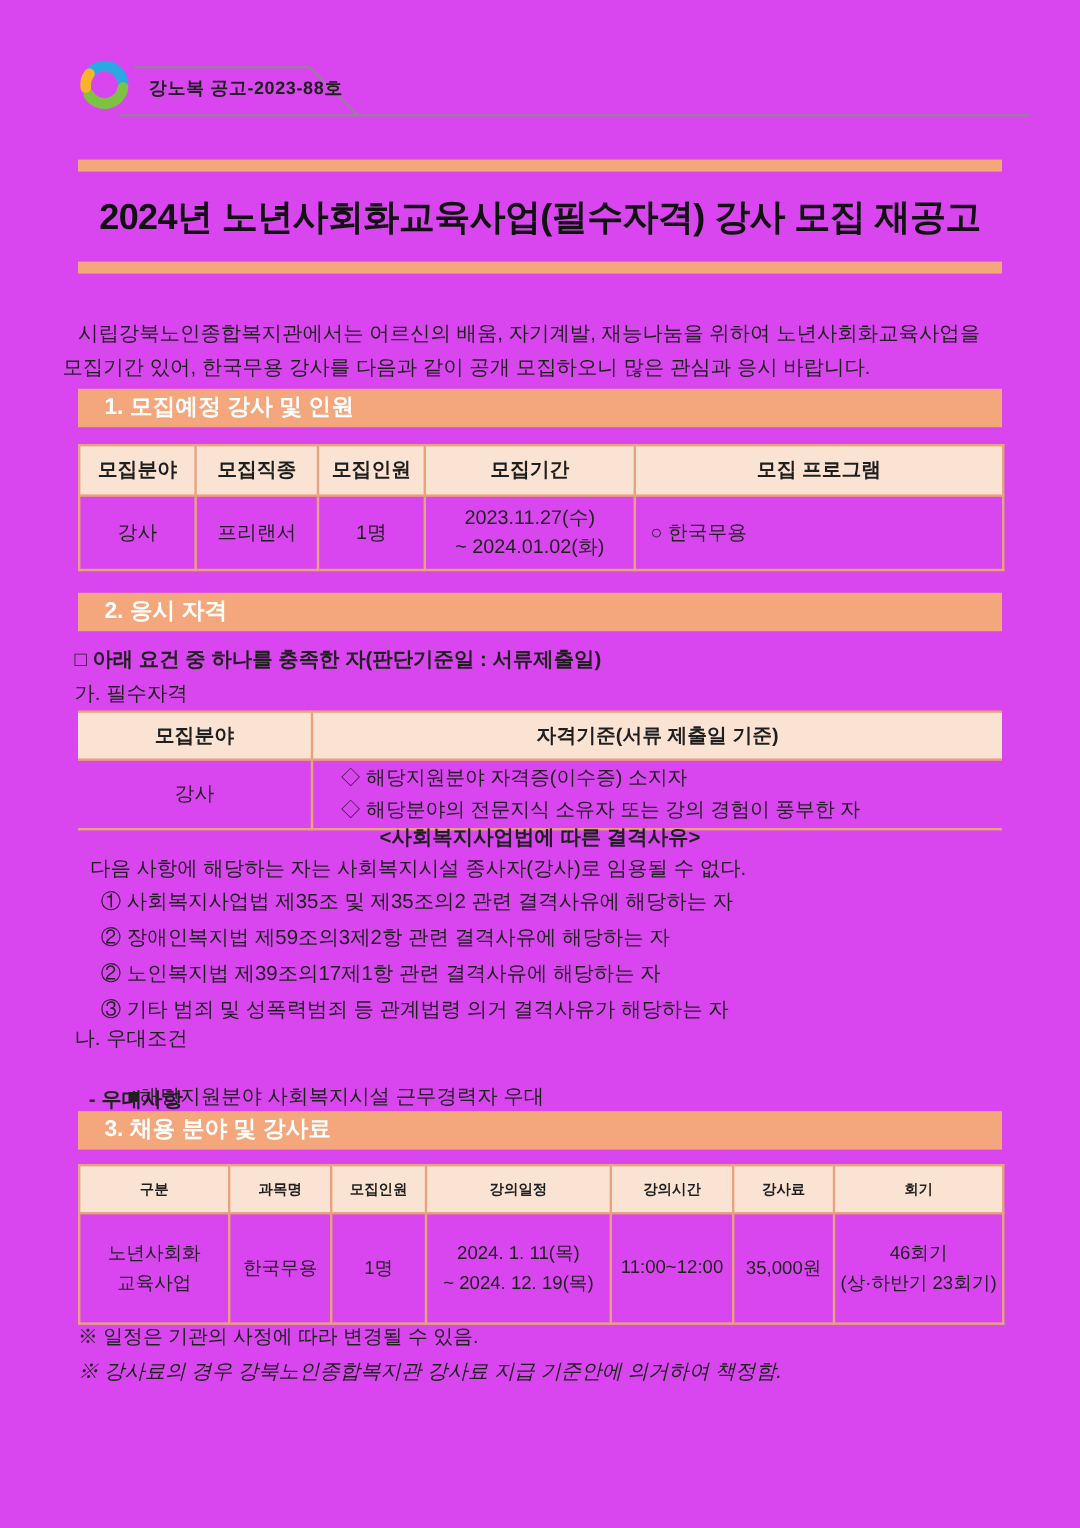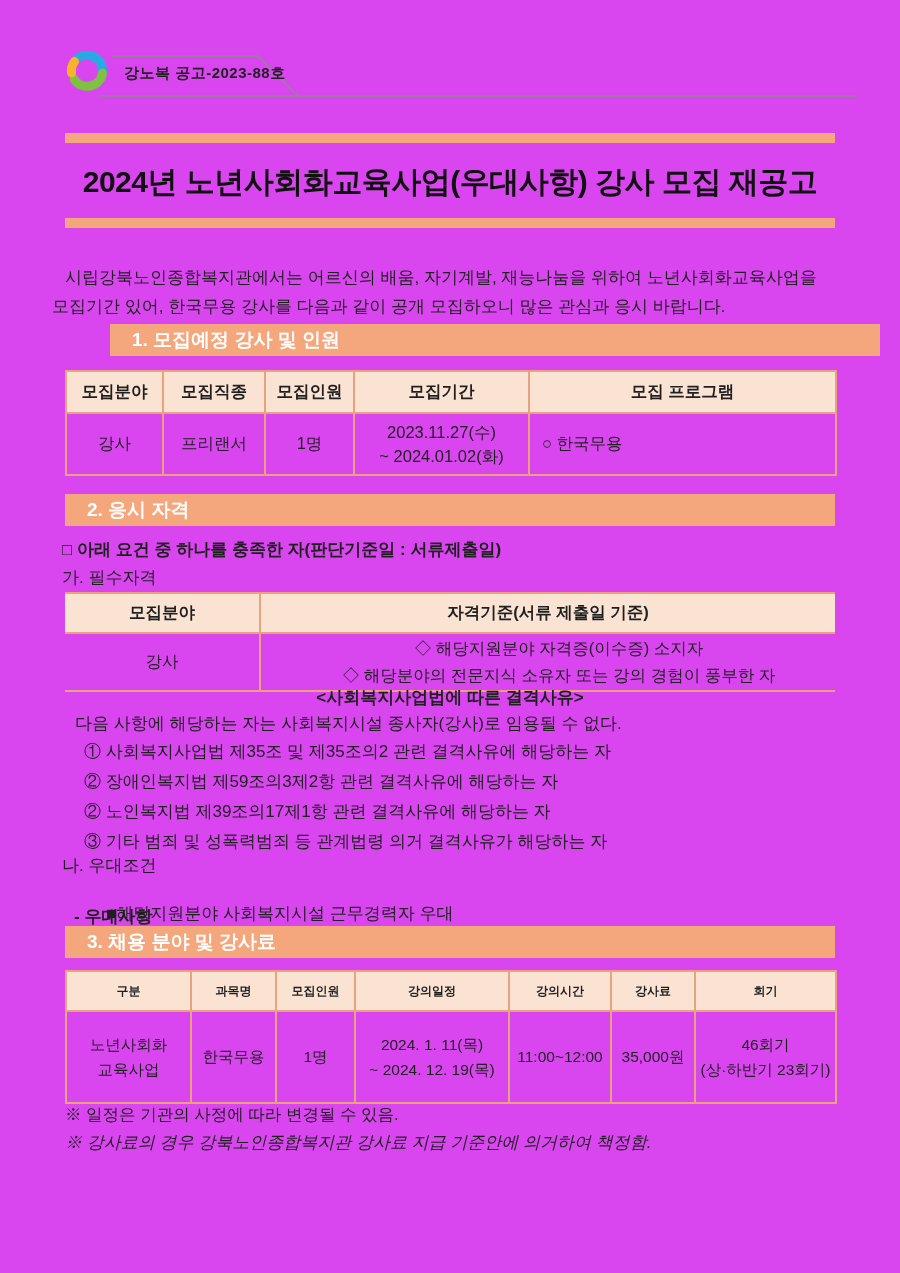--- a/index.html
+++ b/index.html
@@ -19,42 +19,42 @@
            margin:0; text-align:center; font-size:30px; font-weight:800; letter-spacing:-0.5px; color:#111; }
 
   .intro { position:absolute; left:52px; top:246px; width:800px; font-size:17px; line-height:29px; font-weight:500; }
   .intro .l1 { display:block; text-indent:13px; }
   .intro .l2 { display:block; }
 
   
   .section-bar { position:absolute; left:65px; width:770px; height:32px; background:#F4A67C;
                  color:#ffffff; font-size:19px; font-weight:700; line-height:32px; }
   .section-bar span { padding-left:22px; }
-  .sec1 { top:324px;margin-left:45px; } .sec2 { top:494px; } .sec3 { top:926px; }
+  .sec1 { top:324px; } .sec2 { top:494px; } .sec3 { top:926px; }
 
   
   table { border-collapse:collapse; table-layout:fixed;border-radius:23px; }
   .grid-table { position:absolute; left:65px; width:770px; }
   .grid-table th, .grid-table td { border:2px solid #E8A37E; text-align:center; vertical-align:middle; }
   .grid-table th { background:#FAE3D3; font-weight:700; }
   .t1 { top:370px; } .t1 th { height:38px; font-size:16.5px; } .t1 td { height:58px; font-size:16.5px; }
   .t1 .left { text-align:left; padding-left:12px; }
   .t1 .two-line div { line-height:24px; }
 
   .t3 { top:970px; } .t3 th { height:36px; font-size:12px; } .t3 td { height:88px; font-size:15.5px; }
   .t3 .two-line div { line-height:25px; }
 
   
   .t2 { position:absolute; left:65px; top:592px; width:770px; }
   .t2 th { background:#FAE3D3; font-weight:700; font-size:16.5px; height:36px; text-align:center;
            border-top:2px solid #E8A37E; border-bottom:2px solid #E8A37E; }
   .t2 td { height:54px; font-size:16.5px; border-bottom:2px solid #E8A37E; vertical-align:middle; }
   .t2 th:first-child, .t2 td:first-child { border-right:2px solid #E8A37E; }
   .t2 .field { text-align:center; }
-  .t2 .crit div { text-align:center; padding-left:22px; line-height:27px; }
+  .t2 .crit div { text-align:left; padding-left:22px; line-height:27px; }
 
   
   .line { position:absolute; font-size:17px; line-height:24px; }
   .b { font-weight:700; }
   .req-note { left:62px; top:538px; }
   .sub-a { left:62px; top:566px; }
   .disq-title { left:65px; top:686px; width:770px; text-align:center; }
   .disq-intro { left:75px; top:712px; }
   .item0 { left:84px; top:740px; }
   .item1 { left:84px; top:770px; }
@@ -80,21 +80,21 @@
     <g fill="none" stroke-linecap="round">
       <path d="M11 13 A15.5 15.5 0 0 1 38.5 21" stroke="#29A9E1" stroke-width="9"></path>
       <path d="M38.5 25 A15.5 15.5 0 0 1 10 31" stroke="#7DC242" stroke-width="9"></path>
       <path d="M7.5 25 A15.5 15.5 0 0 1 10.5 13.5" stroke="#F7B32B" stroke-width="9"></path>
     </g>
   </svg>
 
   <div class="notice-no">강노복 공고-2023-88호</div>
 
   <div class="bar titlebar-top"></div>
-  <h1 class="title">2024년 노년사회화교육사업(우대사항) 강사 모집 재공고</h1>
+  <h1 class="title">2024년 노년사회화교육사업(필수자격) 강사 모집 재공고</h1>
   <div class="bar titlebar-bottom"></div>
 
   <p class="intro">
     <span class="l1">시립강북노인종합복지관에서는 어르신의 배움, 자기계발, 재능나눔을 위하여 노년사회화교육사업을</span>
     <span class="l2">모집기간 있어, 한국무용 강사를 다음과 같이 공개 모집하오니 많은 관심과 응시 바랍니다.</span>
   </p>
 
   <div class="section-bar sec1">
     <span>1. 모집예정 강사 및 인원</span>
   </div>

